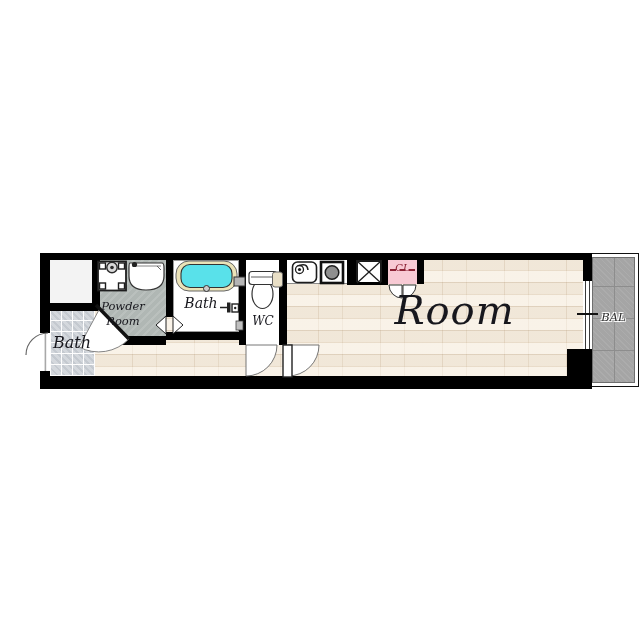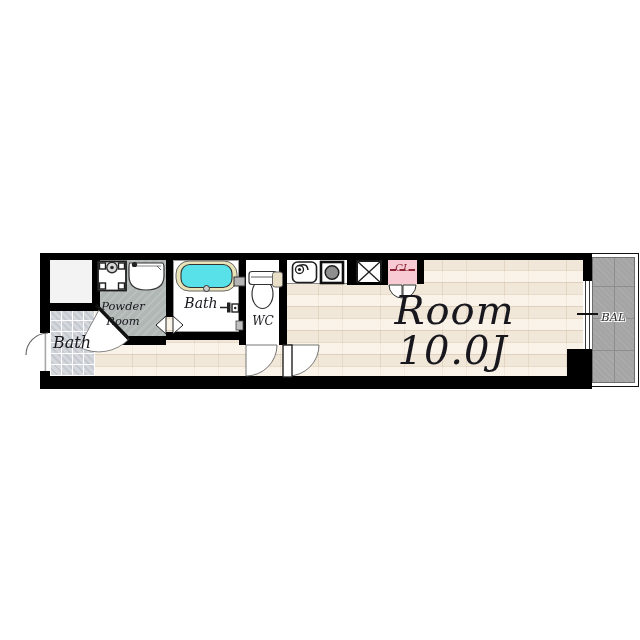--- a/index.html
+++ b/index.html
@@ -194,15 +194,14 @@
     <line x1="577" y1="314" x2="598" y2="314" stroke="#111" stroke-width="2"></line>
   </svg>
 
   <div class="lbl lbl-door" style="left:50px;top:334px;width:44px;">Bath</div>
   <div class="lbl lbl-powder" style="left:93px;top:299px;width:60px;"><span>Powder</span><br>
        <span>Room</span></div>
   <div class="lbl lbl-bath" style="left:178px;top:295px;width:46px;">Bath</div>
   <div class="lbl lbl-wc" style="left:248px;top:315px;width:30px;">WC</div>
   <div class="lbl lbl-cl" style="left:388px;top:262px;width:29px;">CL</div>
   <div class="lbl lbl-room" style="left:392px;top:287px;width:125px;">Room</div>
-  <div class="lbl lbl-room" style="left:390px;top:327px;width:125px;">10.0J</div>
   <div class="lbl lbl-bal" style="left:594px;top:311px;width:39px;">BAL</div>
 </div>
 
 </body></html>

